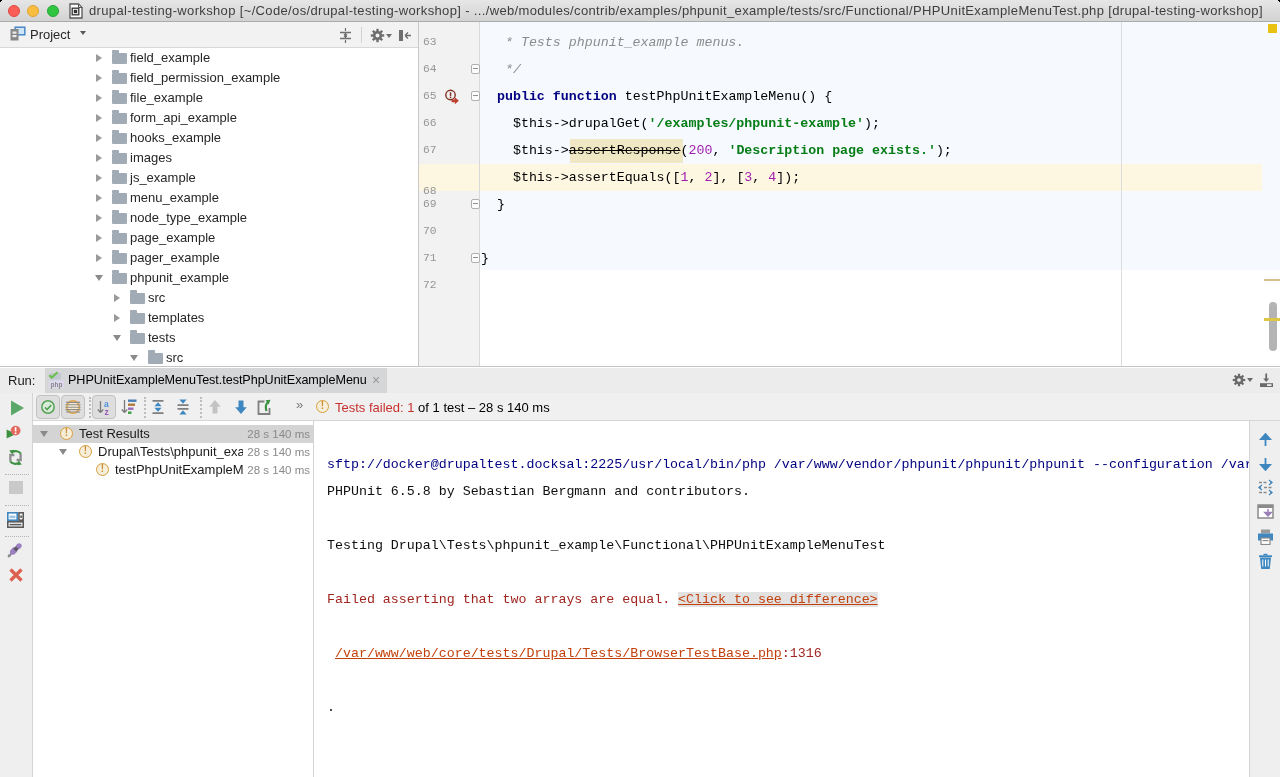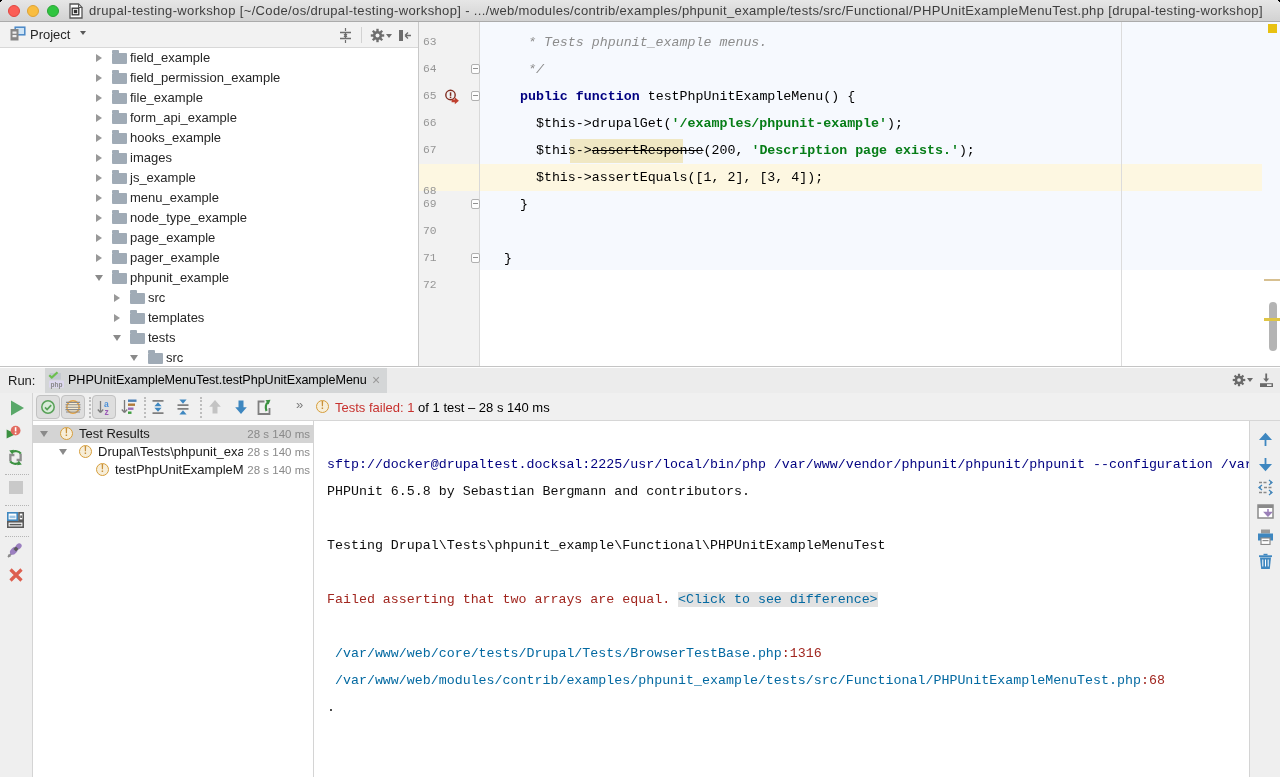--- a/index.html
+++ b/index.html
@@ -25,24 +25,24 @@
 .tri-c { position:absolute; width:0; height:0; border-top:4.2px solid transparent; border-bottom:4.2px solid transparent; border-left:6.3px solid #999; top:6px; }
 .tri-e { position:absolute; width:0; height:0; border-left:4.7px solid transparent; border-right:4.7px solid transparent; border-top:6.5px solid #8a8a8a; top:7px; }
 .folder { position:absolute; top:4.5px; width:15px; height:11.5px; background:#a0abb6; border-radius:1px; }
 .folder:before { content:""; position:absolute; left:0; top:-2.5px; width:6.5px; height:3px; background:#a0abb6; border-radius:1px 1px 0 0; }
 
 
 #editor { left:419px; top:22px; width:861px; height:345px; background:#fff; }
 #ed-tint { position:absolute; left:0; top:0; width:861px; height:248px; background:#f6f9fe; }
 #caretrow { position:absolute; left:0; top:142px; width:843px; height:27px; background:#fdf7e1; }
 .lnum { position:absolute; width:30px; text-align:right; font-family:"Liberation Mono",monospace; font-size:11.3px; color:#969696; line-height:27px; left:-12.5px; }
-.cline { position:absolute; left:62px; font-family:"Liberation Mono",monospace; font-size:13.3px; line-height:27px; white-space:pre; color:#000;padding-left:23px; }
+.cline { position:absolute; left:62px; font-family:"Liberation Mono",monospace; font-size:13.3px; line-height:27px; white-space:pre; color:#000; }
 .kw { color:#000080; font-weight:bold; }
 .str { color:#067d17; font-weight:bold; }
-.num { color:#000000;text-align:right; }
+.num { color:#a21caf;text-align:right; }
 .cmt { color:#8c8c8c; font-style:italic; }
 .depr { text-decoration:line-through; }
 #margin-guide { position:absolute; left:702px; top:0; width:1px; height:345px; background:#dcdcdc; }
 .foldm { position:absolute; left:52px; width:9px; height:10px; border:1px solid #b0b0b0; border-radius:2px; background:#fdfdfd; }
 .foldm:after { content:""; position:absolute; left:1px; top:3px; width:5px; height:1px; background:#909090; }
 
 
 #es-warn { position:absolute; left:849px; top:2px; width:9px; height:9px; background:#e8c112; }
 #es-depr { position:absolute; left:845px; top:257px; width:16px; height:2px; background:#d7c091; }
 #es-thumb { position:absolute; left:850px; top:280px; width:8px; height:49px; background:#9b9b9b; border-radius:4px; opacity:.75; }
@@ -56,21 +56,21 @@
 #seltab .t { position:absolute; left:23px; top:5px; font-size:12.6px; letter-spacing:-0.05px; color:#000000; white-space:nowrap; }
 #tab-x { position:absolute; left:327px; top:4px; color:#9a9a9a; font-size:14px; }
 #toolbar { position:absolute; left:33px; top:26px; width:1247px; height:28px; background:#f0f0f0; border-bottom:1px solid #d6d6d6; }
 #lstrip { position:absolute; left:0; top:26px; width:33px; height:385px; background:#efefef; border-right:1px solid #d4d4d4; }
 #treepane { position:absolute; left:33px; top:54px; width:281px; height:357px; background:#fff; border-right:1px solid #d4d4d4; }
 #console { position:absolute; left:314px; top:54px; width:935px; height:357px; background:#fff; }
 #rstrip { position:absolute; left:1249px; top:54px; width:31px; height:357px; background:#efefef; border-left:1px solid #d4d4d4; }
 .con-line { position:absolute; left:13px; font-family:"Liberation Mono",monospace; font-size:13.3px; line-height:27px; white-space:pre; color:#0e0e0e; }
 .navy { color:#000080; }
 .dred { color:#a1261f; }
-.lnk { color:#0369a1; }
+.lnk { color:#c2410c; text-decoration:underline; }
 .testrow { position:absolute; left:0; height:18px; font-size:13px; color:#1a1a1a; white-space:nowrap; }
 .dur { position:absolute; right:4px; top:0; height:18px; line-height:18px; font-size:11.5px; color:#8a8a8a; }
 .warnc { position:absolute; width:13px; height:13px; border:1.5px solid #d69e3c; border-radius:50%; background:#f7eed9; }
 .warnc:after { content:"!"; position:absolute; left:0; right:0; top:-1px; text-align:center; font-size:10px; font-weight:bold; color:#c8903a; }
 </style>
 </head>
 <body>
 
 <div id="titlebar" class="abs">
   <div id="tl-r" class="tl"></div>
@@ -405,21 +405,20 @@
         <span style="position:absolute;left:82px;top:1px;width:128px;overflow:hidden">testPhpUnitExampleMe</span>
         <span class="dur">28 s 140 ms</span>
       </div>
   </div>
   <div id="console">
     <div class="con-line navy" style="top:30px">sftp://docker@drupaltest.docksal:2225/usr/local/bin/php /var/www/vendor/phpunit/phpunit/phpunit --configuration /var/www/</div>
     <div class="con-line" style="top:57px">PHPUnit 6.5.8 by Sebastian Bergmann and contributors.</div>
     <div class="con-line" style="top:111px">Testing Drupal\Tests\phpunit_example\Functional\PHPUnitExampleMenuTest</div>
     <div class="con-line" style="top:165px"><span class="dred">Failed asserting that two arrays are equal.</span> <span class="lnk" style="background:#e2e2e2">&lt;Click to see difference&gt;</span></div>
     <div class="con-line" style="top:219px"> <span class="lnk">/var/www/web/core/tests/Drupal/Tests/BrowserTestBase.php</span><span class="dred">:1316</span></div>
-    <div class="con-line" style="top:246px"> <span class="lnk">/var/www/web/modules/contrib/examples/phpunit_example/tests/src/Functional/PHPUnitExampleMenuTest.php</span><span class="dred">:68</span></div>
     <div class="con-line" style="top:273px">.</div>
   </div>
   <div id="rstrip">
     <svg style="position:absolute;left:8px;top:11px" width="15" height="15" viewBox="0 0 15 15">
         <path d="M7.5 14V3M7.5 2l-4.5 5h9Z" fill="#3e87c0" stroke="#3e87c0" stroke-width="1.8"></path>
       </svg>
     <svg style="position:absolute;left:8px;top:36px" width="15" height="15" viewBox="0 0 15 15">
         <path d="M7.5 1v11M7.5 13l-4.5-5h9Z" fill="#3e87c0" stroke="#3e87c0" stroke-width="1.8"></path>
       </svg>
     <svg style="position:absolute;left:7px;top:58px" width="17" height="17" viewBox="0 0 17 17">

